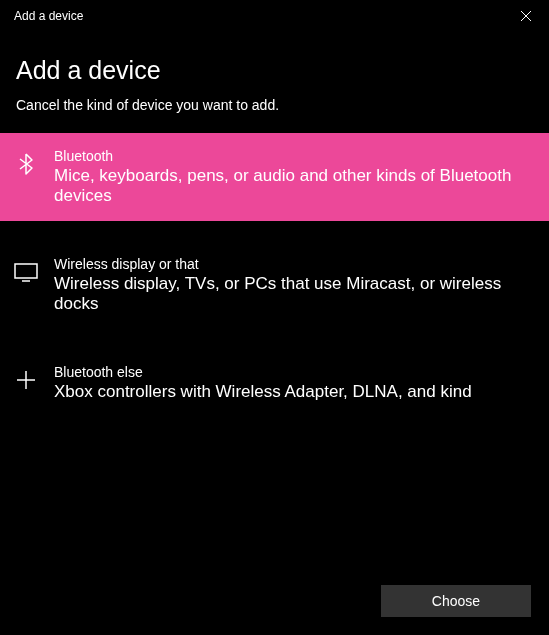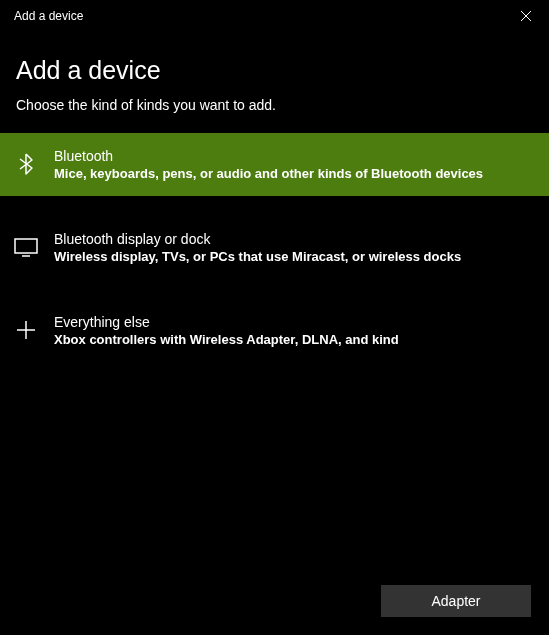--- a/index.html
+++ b/index.html
@@ -59,21 +59,21 @@
       margin-right: -16px;
     }
     .option {
       display: flex;
       align-items: flex-start;
       padding: 15px 16px 15px 14px;
       cursor: pointer;
       gap: 16px;
     }
     .option.selected {
-      background: #4d7c0f;
+      background: #ec4899;
     }
     .option-icon {
       width: 24px;
       height: 24px;
       display: flex;
       align-items: center;
       justify-content: center;
       flex-shrink: 0;
       margin-top: 4px;
     }
@@ -85,23 +85,23 @@
       display: flex;
       flex-direction: column;
       gap: 2px;
     }
     .option-title {
       font-size: 14px;
       color: #fff;
       font-weight: 400;
     }
     .option-desc {
-      font-size: 13px;
+      font-size: 17px;
       color: #fff;
-      font-weight: 700;
+      font-weight: 400;
     }
     .spacer {
       height: 20px;
     }
     .footer {
       position: absolute;
       bottom: 18px;
       right: 18px;
     }
     .cancel-btn {
@@ -124,21 +124,21 @@
   <div class="close-btn">
     <svg width="10" height="10" viewBox="0 0 10 10">
       <line x1="0" y1="0" x2="10" y2="10" stroke="#fff" stroke-width="1"></line>
       <line x1="10" y1="0" x2="0" y2="10" stroke="#fff" stroke-width="1"></line>
     </svg>
   </div>
 </div>
 
 <div class="content">
   <h1 class="heading">Add a device</h1>
-  <p class="subheading">Choose the kind of kinds you want to add.</p>
+  <p class="subheading">Cancel the kind of device you want to add.</p>
 
   <div class="options">
 
     <div class="option selected">
       <div class="option-icon">
         <svg width="16" height="22" viewBox="0 0 16 22" fill="none">
           <path d="M8 1 L8 21 L14 15 L2 6 M8 1 L14 7 L2 16" stroke="#fff" stroke-width="1.5" fill="none" stroke-linejoin="round"></path>
         </svg>
       </div>
       <div class="option-text">
@@ -150,38 +150,38 @@
     <div class="spacer"></div>
 
     <div class="option">
       <div class="option-icon">
         <svg width="24" height="20" viewBox="0 0 24 20" fill="none">
           <rect x="1" y="2" width="22" height="14" stroke="#fff" stroke-width="1.5" fill="none"></rect>
           <line x1="8" y1="19" x2="16" y2="19" stroke="#fff" stroke-width="1.5"></line>
         </svg>
       </div>
       <div class="option-text">
-        <div class="option-title">Bluetooth display or dock</div>
+        <div class="option-title">Wireless display or that</div>
         <div class="option-desc">Wireless display, TVs, or PCs that use Miracast, or wireless docks</div>
       </div>
     </div>
 
     <div class="spacer"></div>
 
     <div class="option">
       <div class="option-icon">
         <svg width="20" height="20" viewBox="0 0 20 20" fill="none">
           <line x1="10" y1="1" x2="10" y2="19" stroke="#fff" stroke-width="1.5"></line>
           <line x1="1" y1="10" x2="19" y2="10" stroke="#fff" stroke-width="1.5"></line>
         </svg>
       </div>
       <div class="option-text">
-        <div class="option-title">Everything else</div>
+        <div class="option-title">Bluetooth else</div>
         <div class="option-desc">Xbox controllers with Wireless Adapter, DLNA, and kind</div>
       </div>
     </div>
 
   </div>
 </div>
 
 <div class="footer">
-  <button class="cancel-btn">Adapter</button>
+  <button class="cancel-btn">Choose</button>
 </div>
 
 </body></html>

